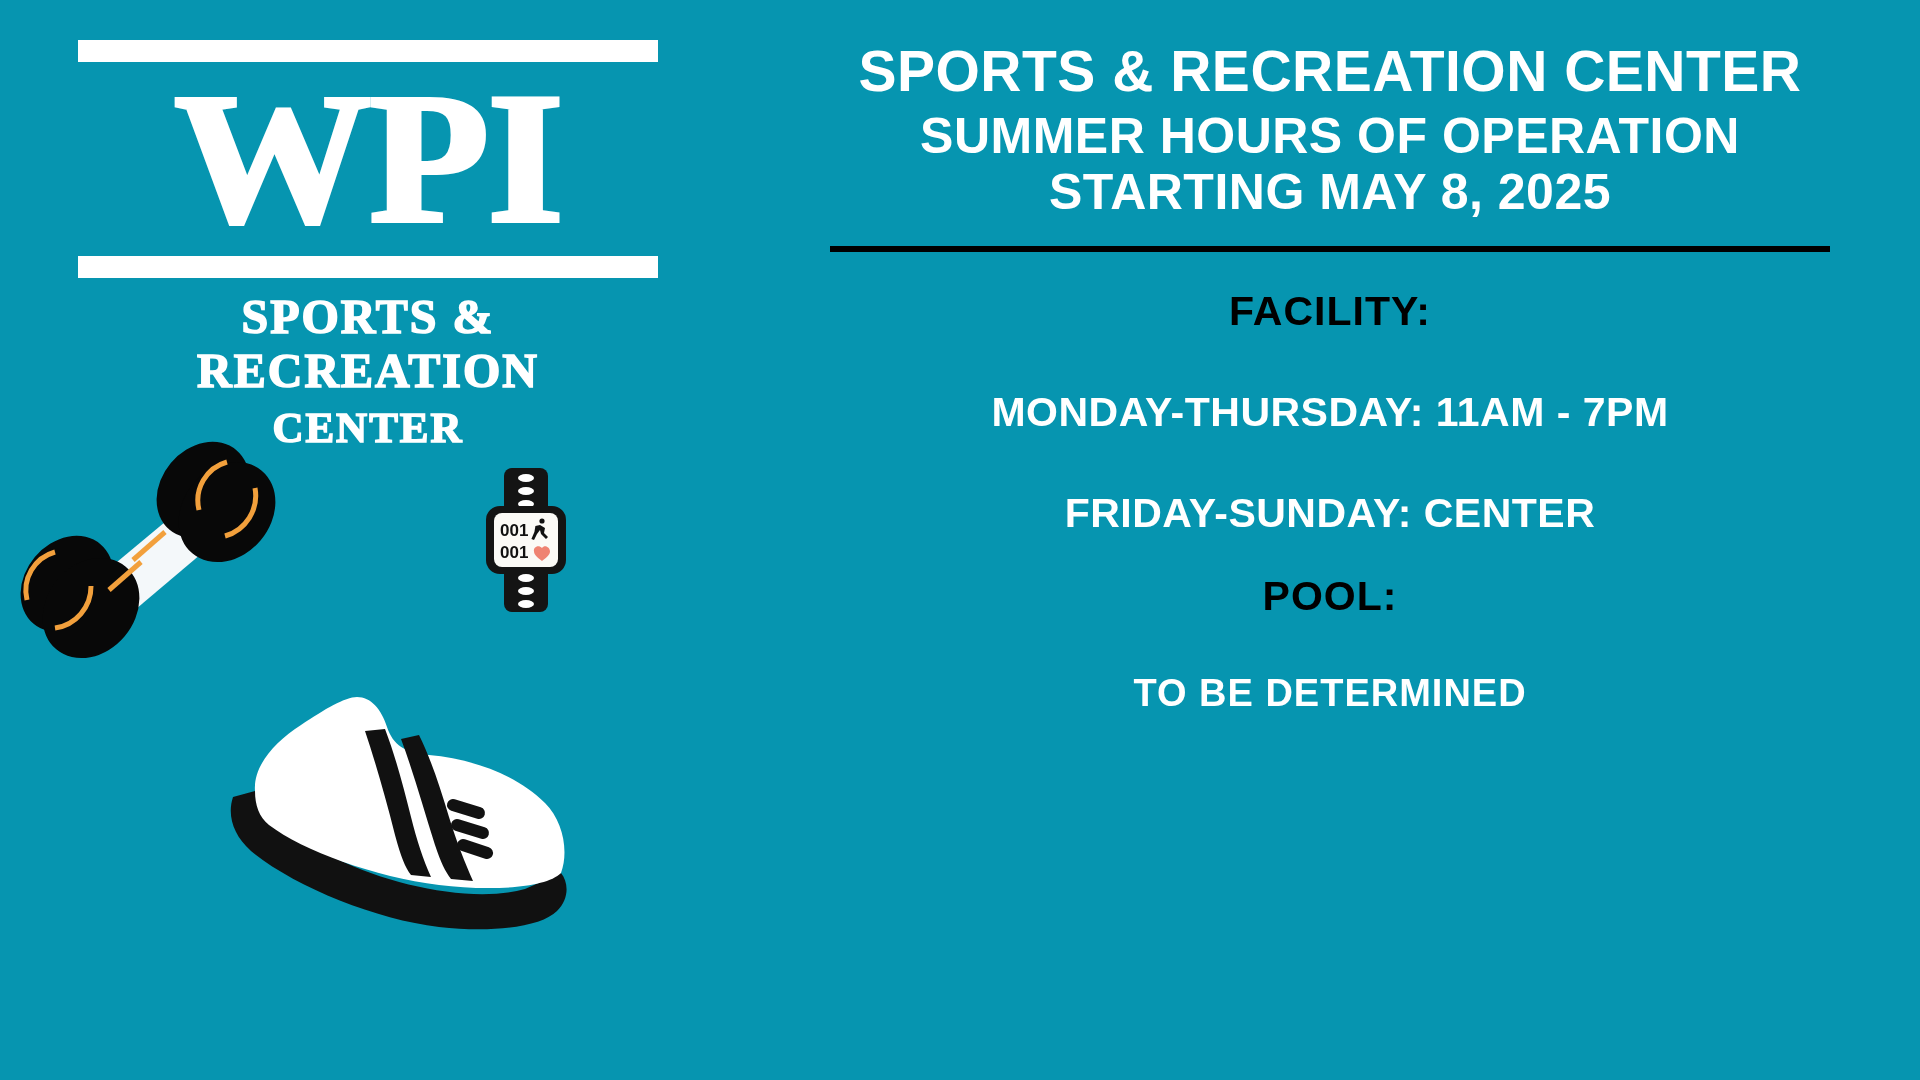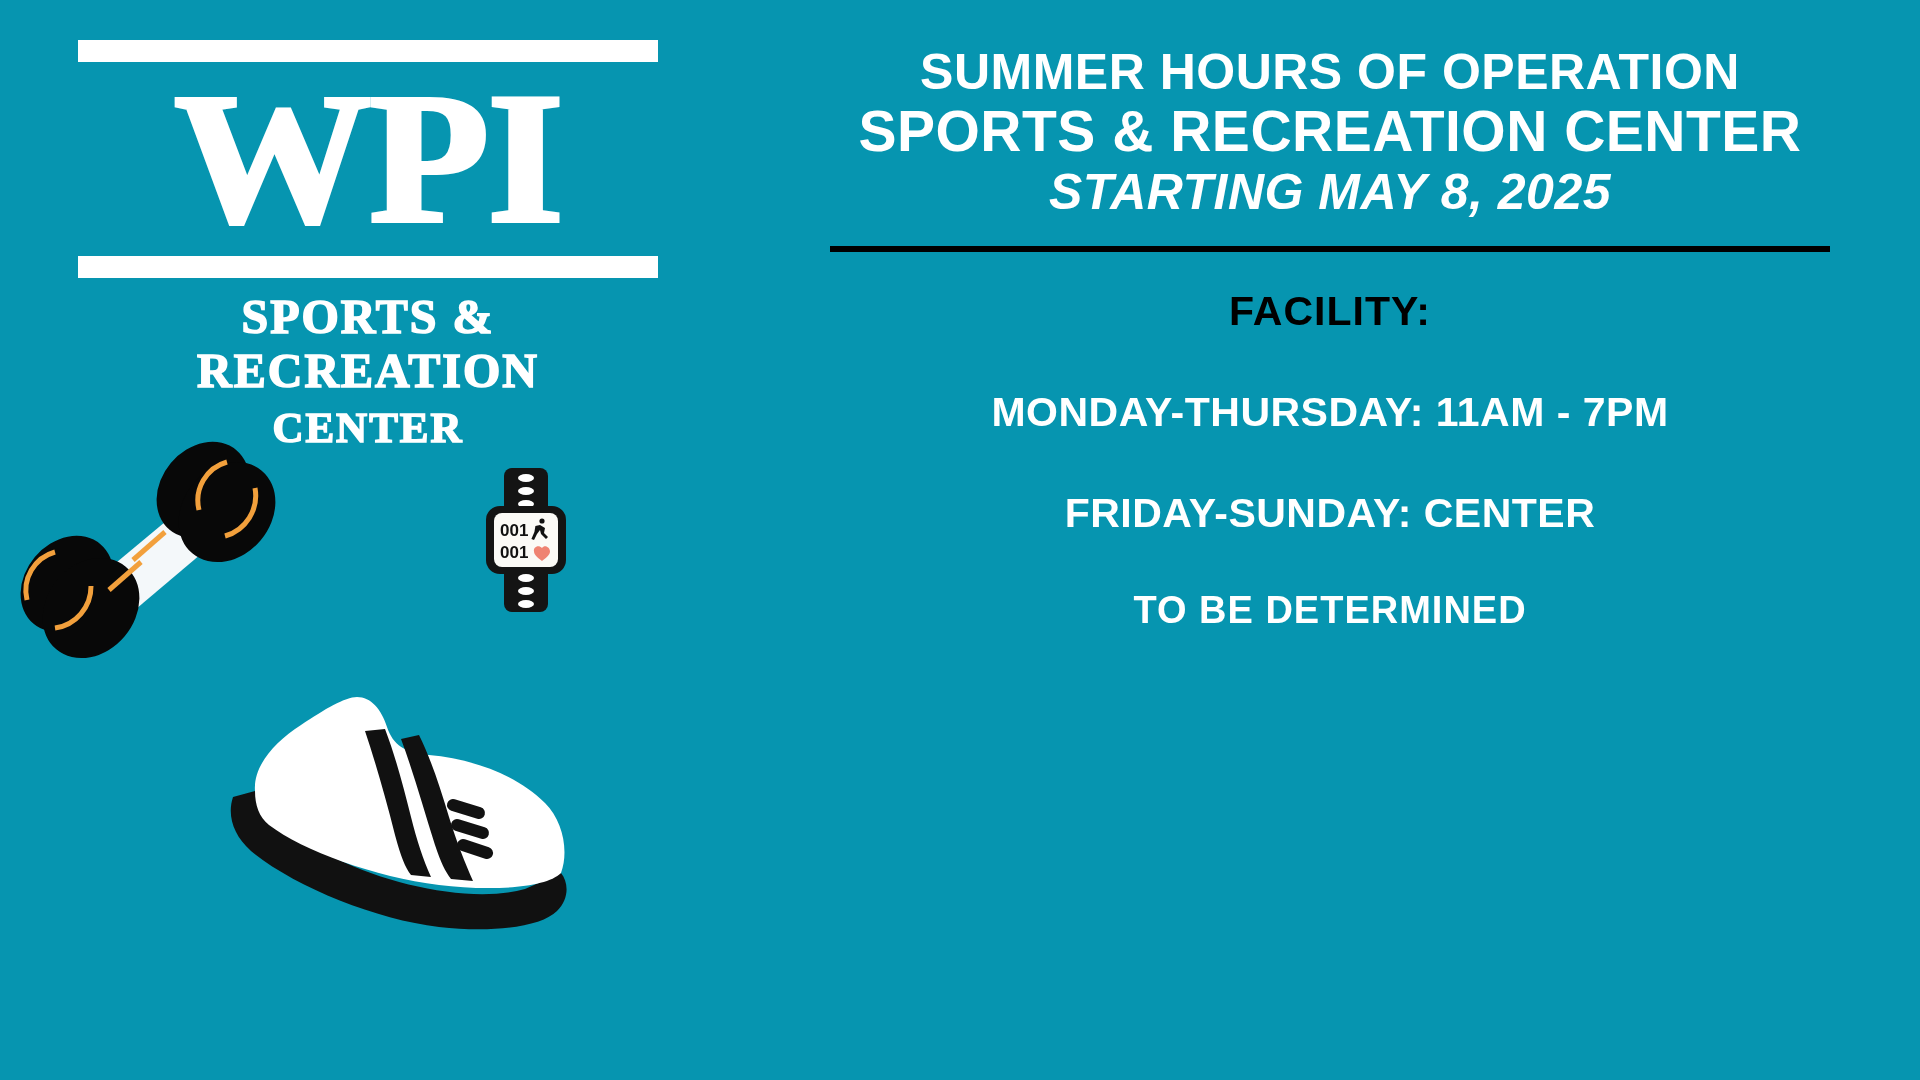--- a/index.html
+++ b/index.html
@@ -56,21 +56,21 @@
     text-align:center;
   }
   .headline{
     color:#ffffff;
     font-weight:bold;
     font-size:57px;
     line-height:1.12;
     letter-spacing:0.5px;
   }
   .headline.l2{ font-size:50px; margin-top:4px;}
-  .headline.l3{ font-size:50px;font-style:italic; }
+  .headline.l3{ font-size:50px; }
   #divider{
     height:6px;
     background:#000000;
     width:1000px;
     margin:26px auto 0 auto;
   }
   .section-label{
     color:#000000;
     font-weight:bold;
     font-size:41px;
@@ -102,30 +102,31 @@
 
 <div id="logo-block">
   <div class="logo-rule top"></div>
   <div class="logo-wordmark">WPI</div>
   <div class="logo-rule bottom"></div>
   <div class="logo-sub l1">SPORTS &amp; RECREATION</div>
   <div class="logo-sub l2">CENTER</div>
 </div>
 
 <div id="info-block">
+  <div class="headline l1">SPORTS &amp; RECREATION CENTER</div>
   <div class="headline l2">SUMMER HOURS OF OPERATION</div>
-  <div class="headline l1">SPORTS &amp; RECREATION CENTER</div>
   <div class="headline l3">STARTING MAY 8, 2025</div>
 
   <div id="divider"></div>
 
   <div class="section-label">FACILITY:</div>
   <div class="hours-line">MONDAY-THURSDAY: 11AM - 7PM</div>
   <div class="hours-line">FRIDAY-SUNDAY: CENTER</div>
 
+  <div class="section-label">POOL:</div>
   <div class="tbd-line">TO BE DETERMINED</div>
 </div>
 
 <div id="dumbbell-icon">
   <svg width="280" height="260" viewBox="0 0 280 260" xmlns="http://www.w3.org/2000/svg">
 
     <polygon points="88,182 196,92 214,118 112,204" fill="#f4f8fa"></polygon>
     <polygon points="96,198 206,106 222,132 118,220" fill="#f4f8fa"></polygon>
 
     <ellipse cx="198" cy="90" rx="42" ry="52" transform="rotate(40 198 90)" fill="#080808"></ellipse>

